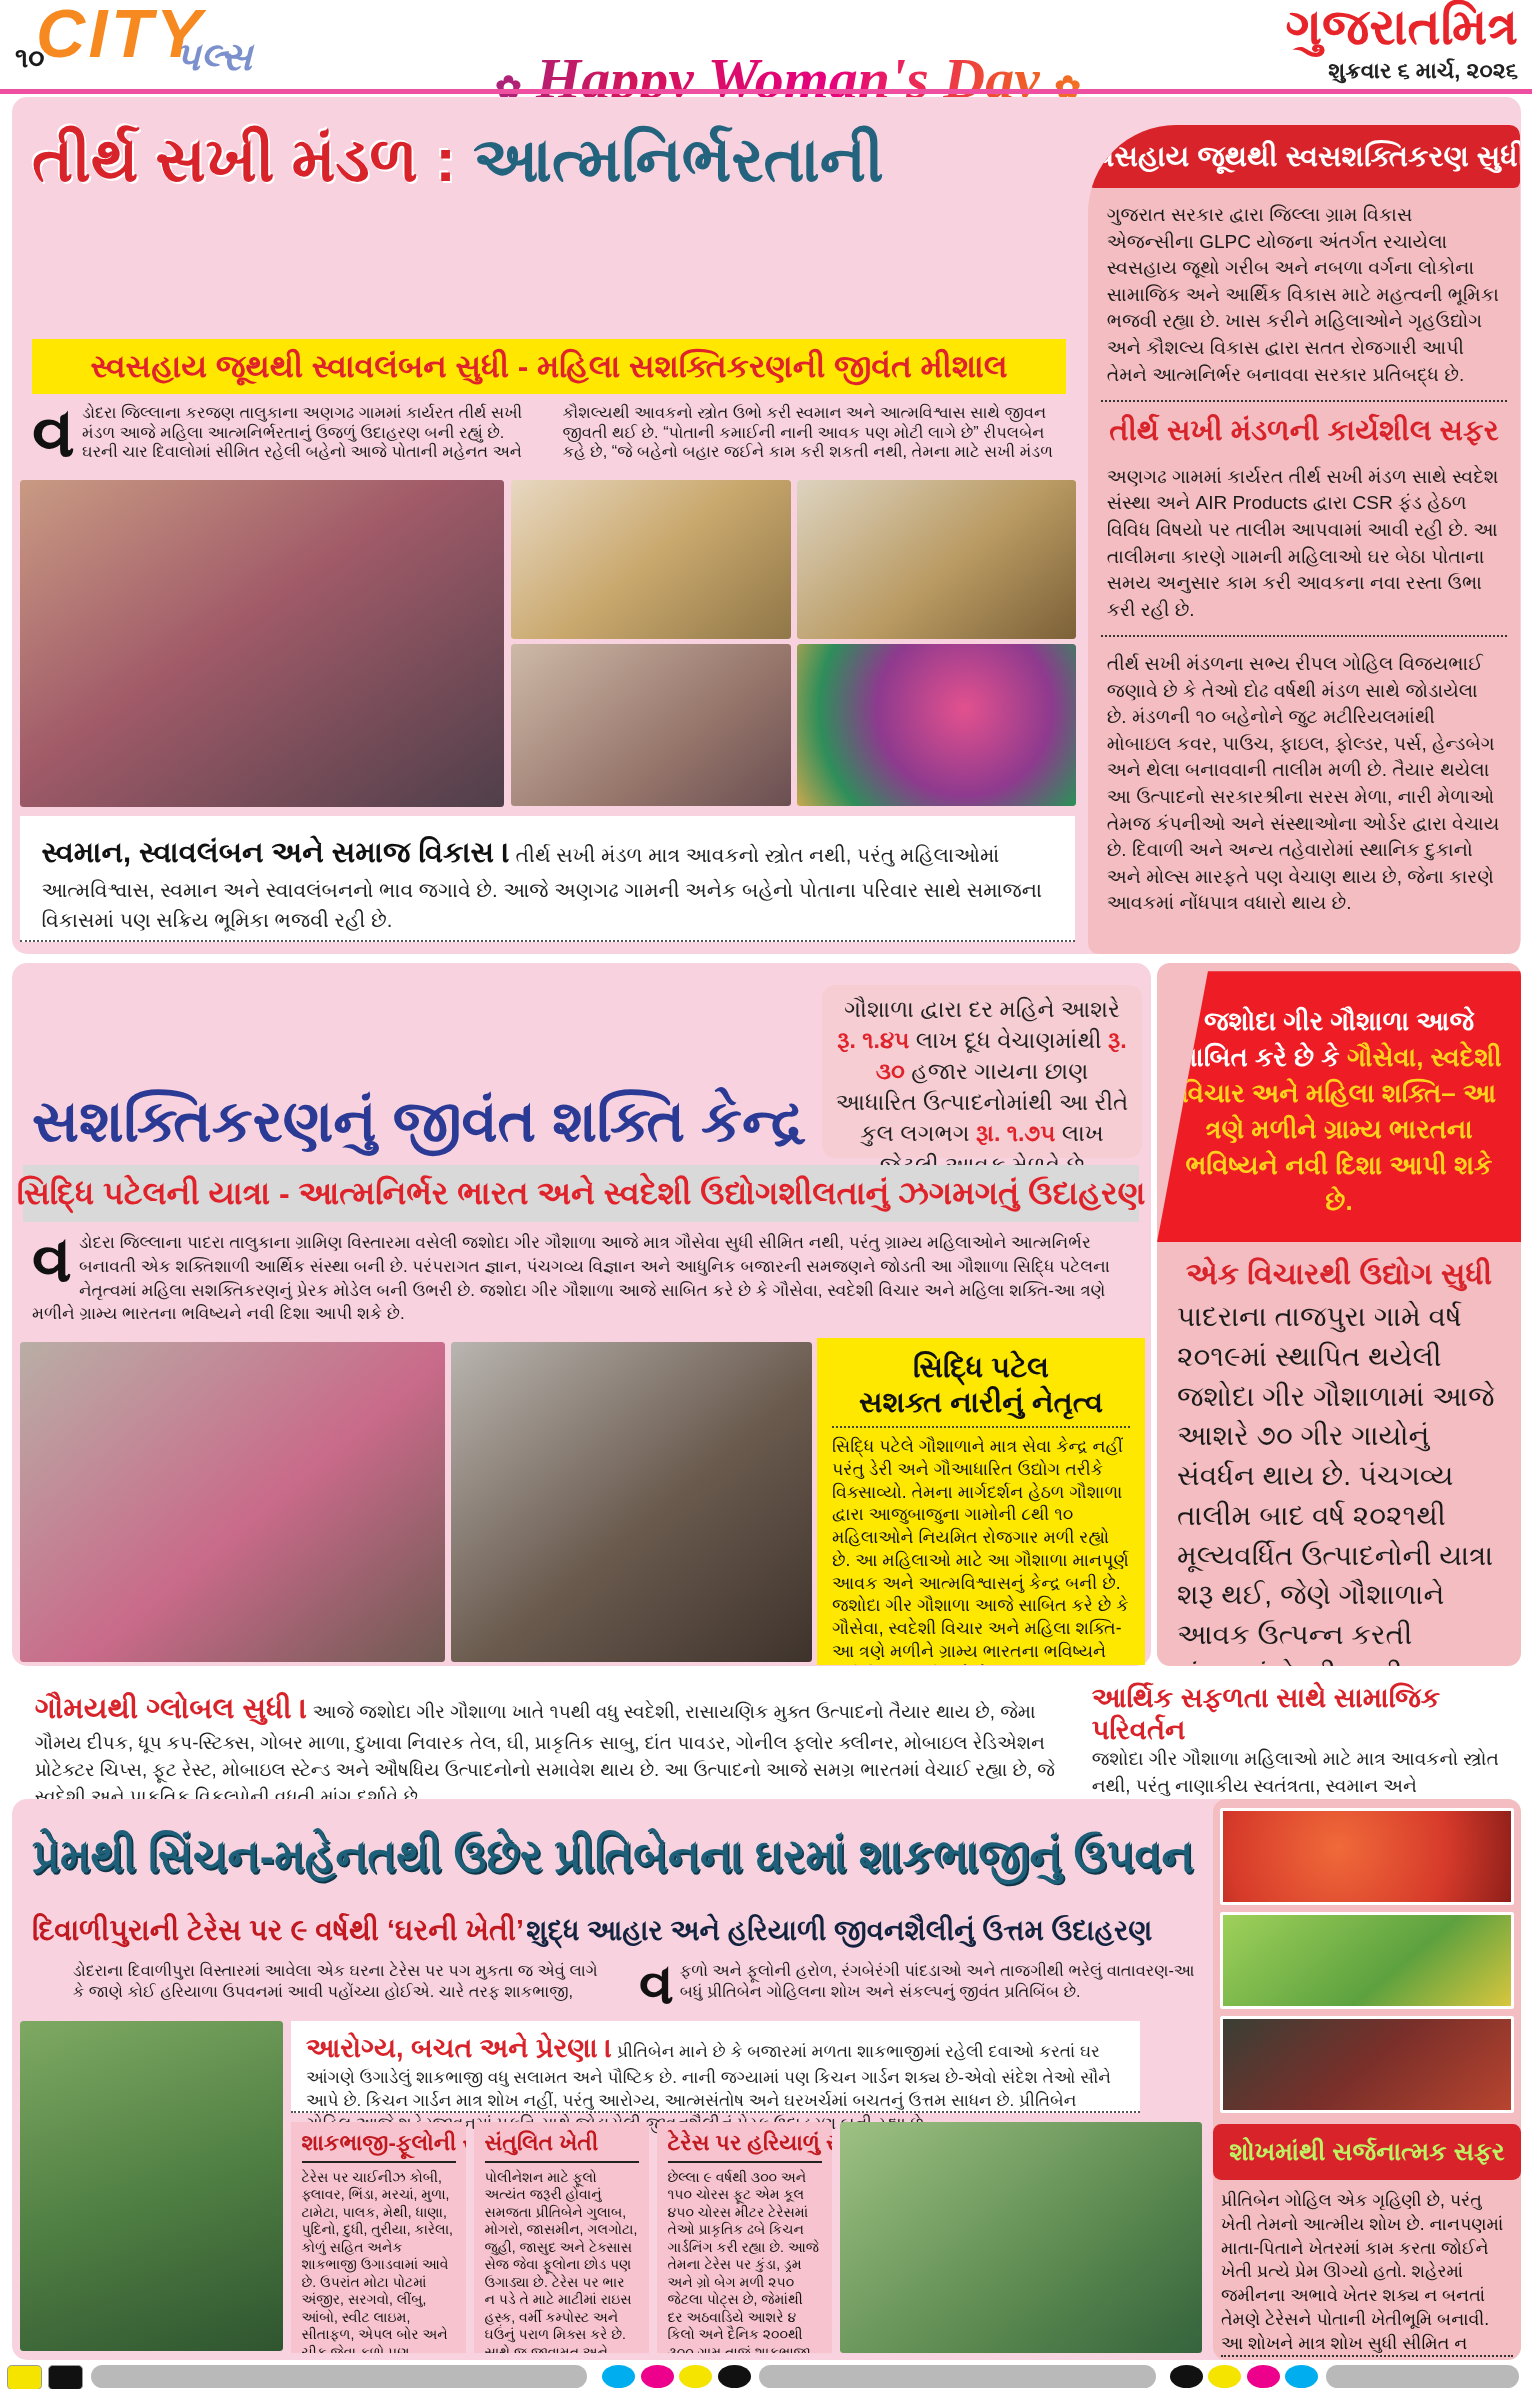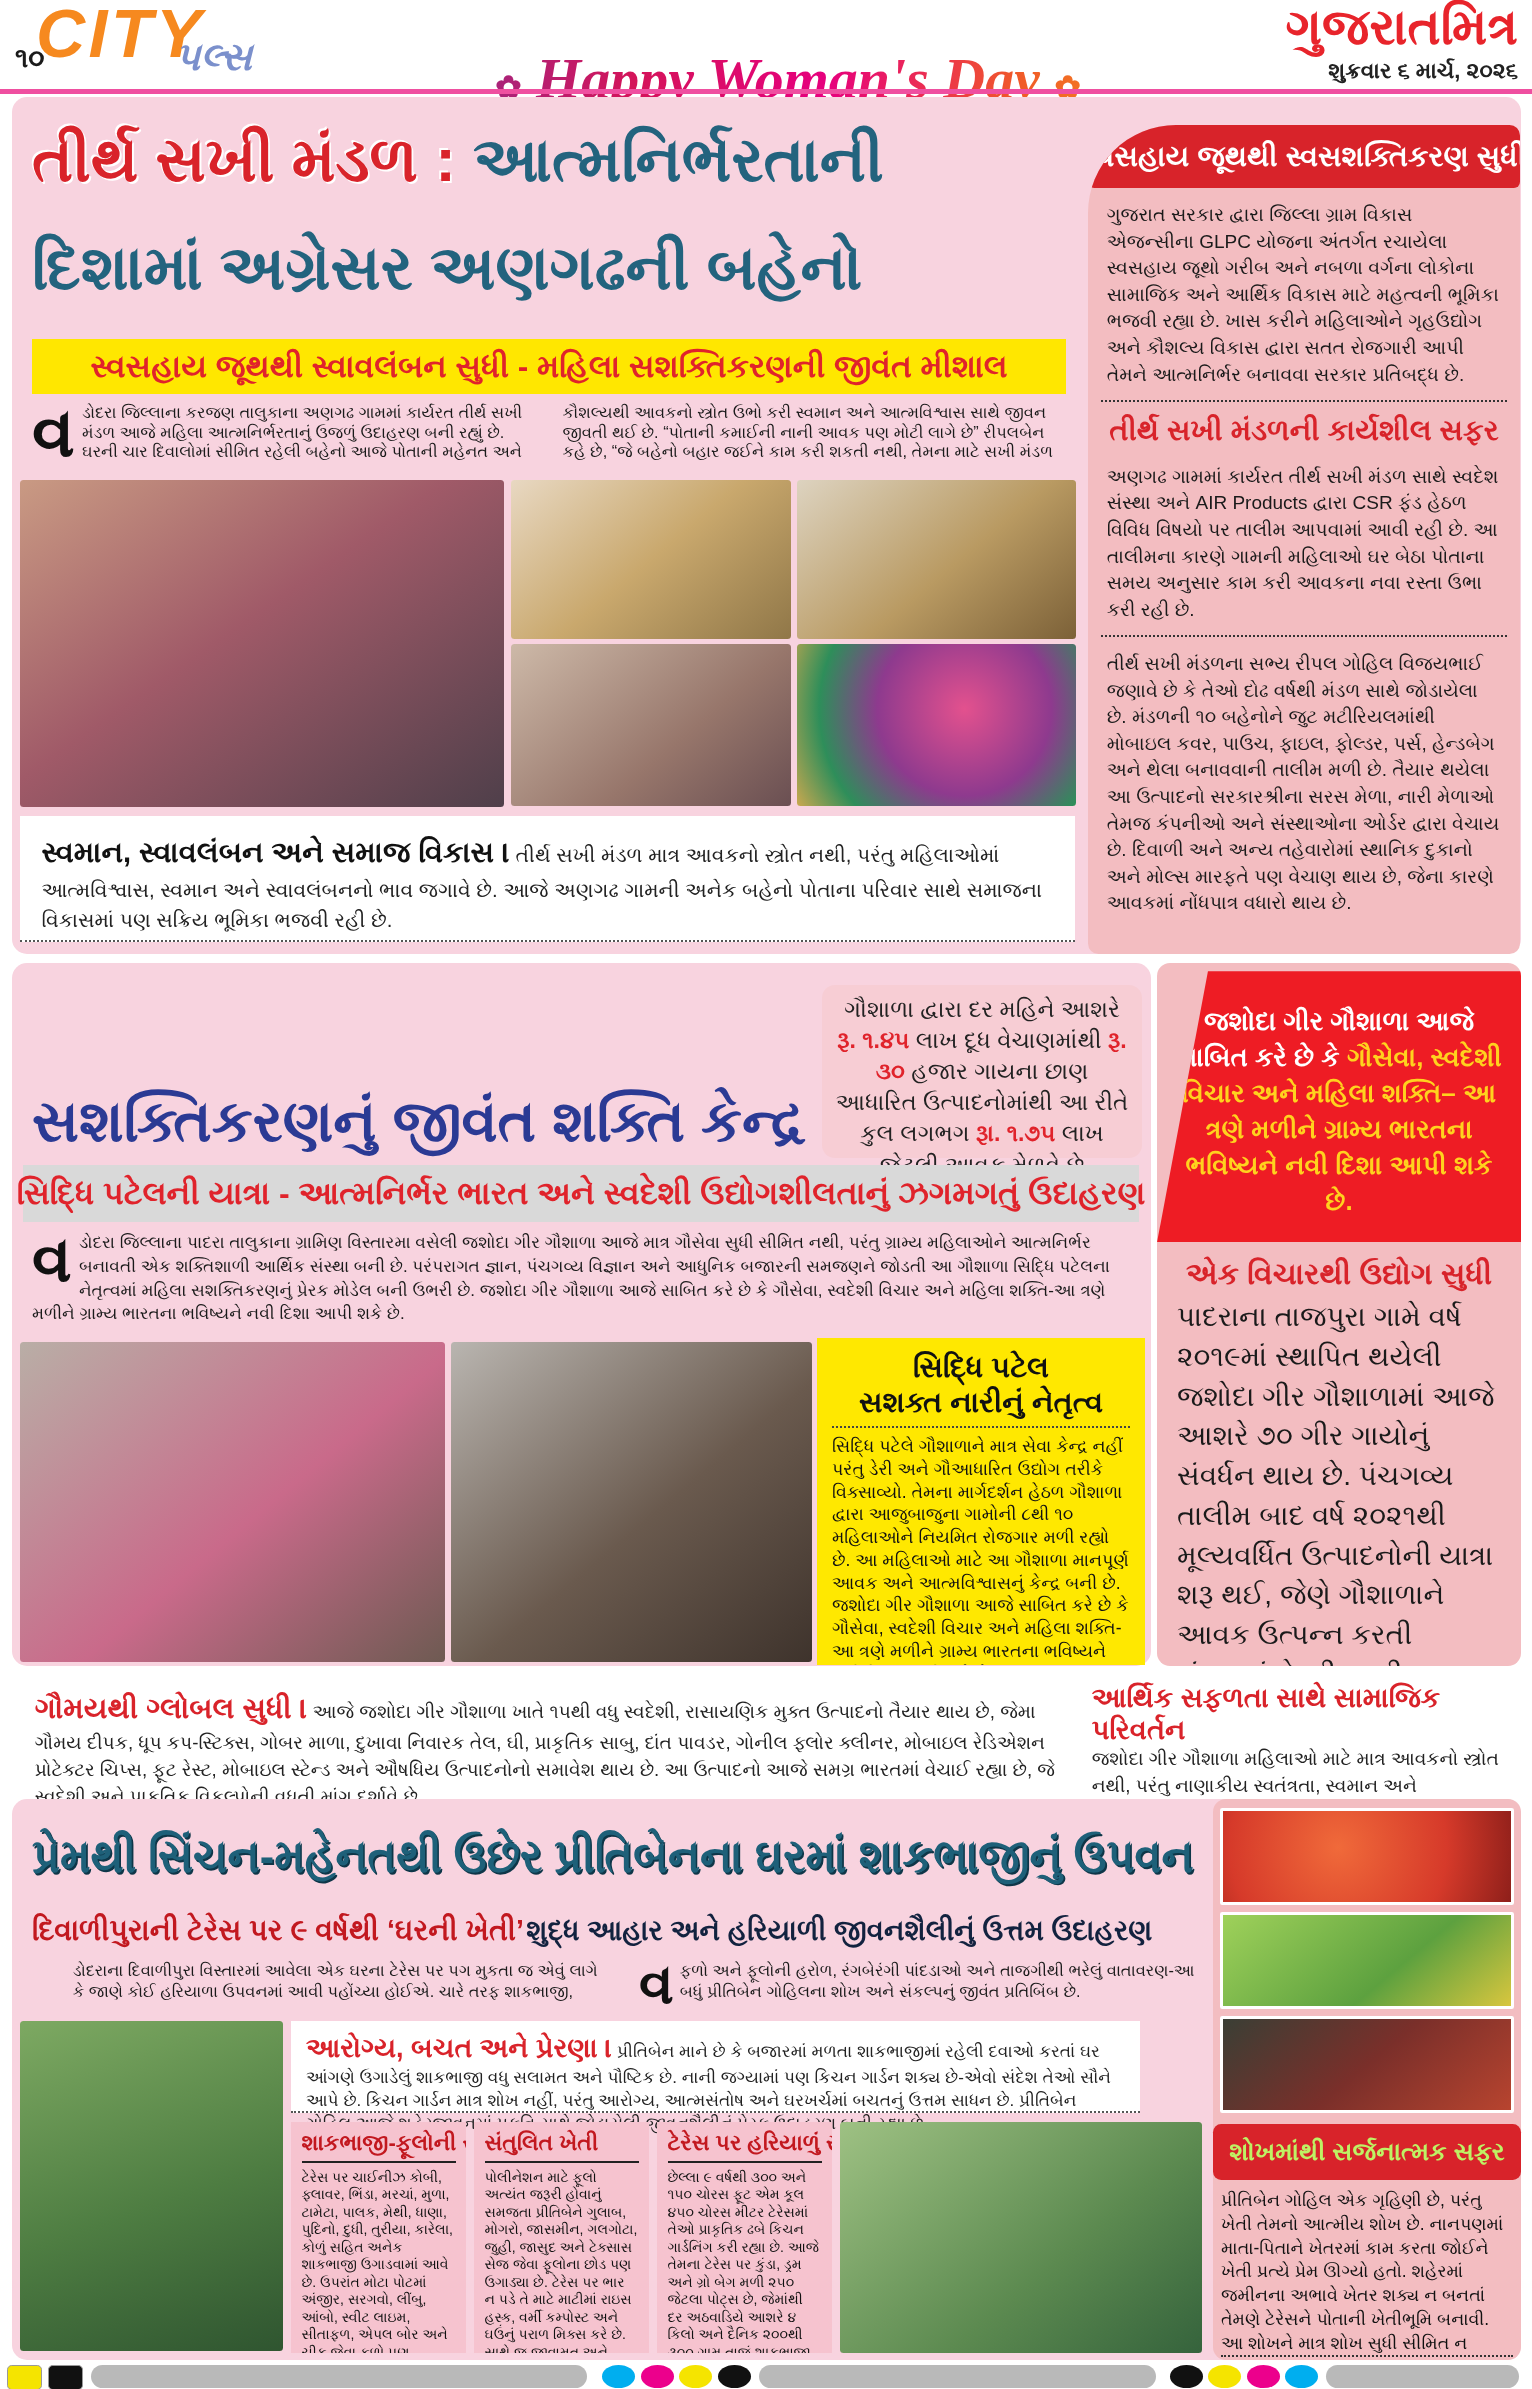--- a/index.html
+++ b/index.html
@@ -125,21 +125,20 @@
   <div class="abs" id="pageno">૧૦</div>
   <div class="abs" id="citylogo">CITY</div>
   <div class="abs" id="cityscript">પલ્સ</div>
   <div class="abs" id="hwd"><span class="hwd-flower">✿</span> <span>Happy Woman's Day</span> <span class="hwd-flower">✿</span></div>
   <div class="abs" id="masthead">ગુજરાતમિત્ર</div>
   <div class="abs" id="mdate">શુક્રવાર ૬ માર્ચ, ૨૦૨૬</div>
   <div class="abs" id="hrule"></div>
 
   <div class="abs" id="panelA"></div>
   <div class="abs" id="a1h1"><span class="redH">તીર્થ સખી મંડળ :</span> <span class="tealH">આત્મનિર્ભરતાની</span></div>
-  <div class="abs" id="a1h2"><span class="tealH">દિશામાં અગ્રેસર અણગઢની બહેનો</span></div>
   <div class="abs" id="a1strip">
       <span>સ્વસહાય જૂથથી સ્વાવલંબન સુધી - મહિલા સશક્તિકરણની જીવંત મીશાલ</span>
     </div>
   <div class="abs" id="a1body"><span class="dropcap">વ</span><span>ડોદરા જિલ્લાના કરજણ તાલુકાના અણગઢ ગામમાં કાર્યરત તીર્થ સખી મંડળ આજે મહિલા આત્મનિર્ભરતાનું ઉજળું ઉદાહરણ બની રહ્યું છે. ઘરની ચાર દિવાલોમાં સીમિત રહેલી બહેનો આજે પોતાની મહેનત અને કૌશલ્યથી આવકનો સ્ત્રોત ઉભો કરી સ્વમાન અને આત્મવિશ્વાસ સાથે જીવન જીવતી થઈ છે. “પોતાની કમાઈની નાની આવક પણ મોટી લાગે છે” રીપલબેન કહે છે, “જે બહેનો બહાર જઈને કામ કરી શકતી નથી, તેમના માટે સખી મંડળ આશીર્વાદ સમાન છે. ઘરેથી રહીને પોતાની કમાઈ થવી આત્મસંતોષ આપે છે.” આ ઉપરાંત મંડળ સાથે જોડાયેલી બહેનોને નાના-મોટા કામ માટે લોન સુવિધા પણ મળે છે, જે તેમના જીવનમાં સ્થિરતા લાવે છે.</span></div>
   <div class="abs photo" id="a1p1"></div>
   <div class="abs photo" id="a1p2"></div>
   <div class="abs photo" id="a1p3"></div>
   <div class="abs photo" id="a1p4"></div>
   <div class="abs photo" id="a1p5"></div>
   <div class="abs" id="a1cap"><span class="lead">સ્વમાન, સ્વાવલંબન અને સમાજ વિકાસ ।</span> <span>તીર્થ સખી મંડળ માત્ર આવકનો સ્ત્રોત નથી, પરંતુ મહિલાઓમાં આત્મવિશ્વાસ, સ્વમાન અને સ્વાવલંબનનો ભાવ જગાવે છે. આજે અણગઢ ગામની અનેક બહેનો પોતાના પરિવાર સાથે સમાજના વિકાસમાં પણ સક્રિય ભૂમિકા ભજવી રહી છે.</span></div>

